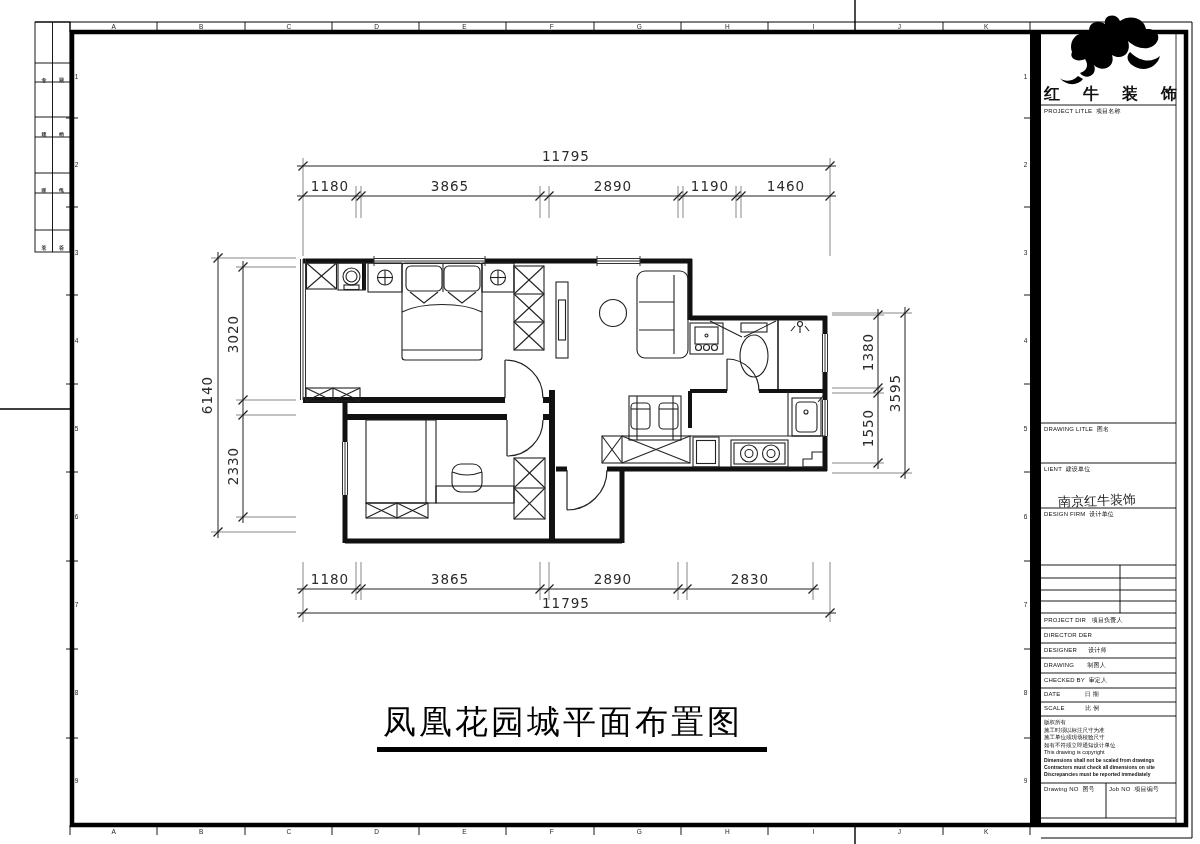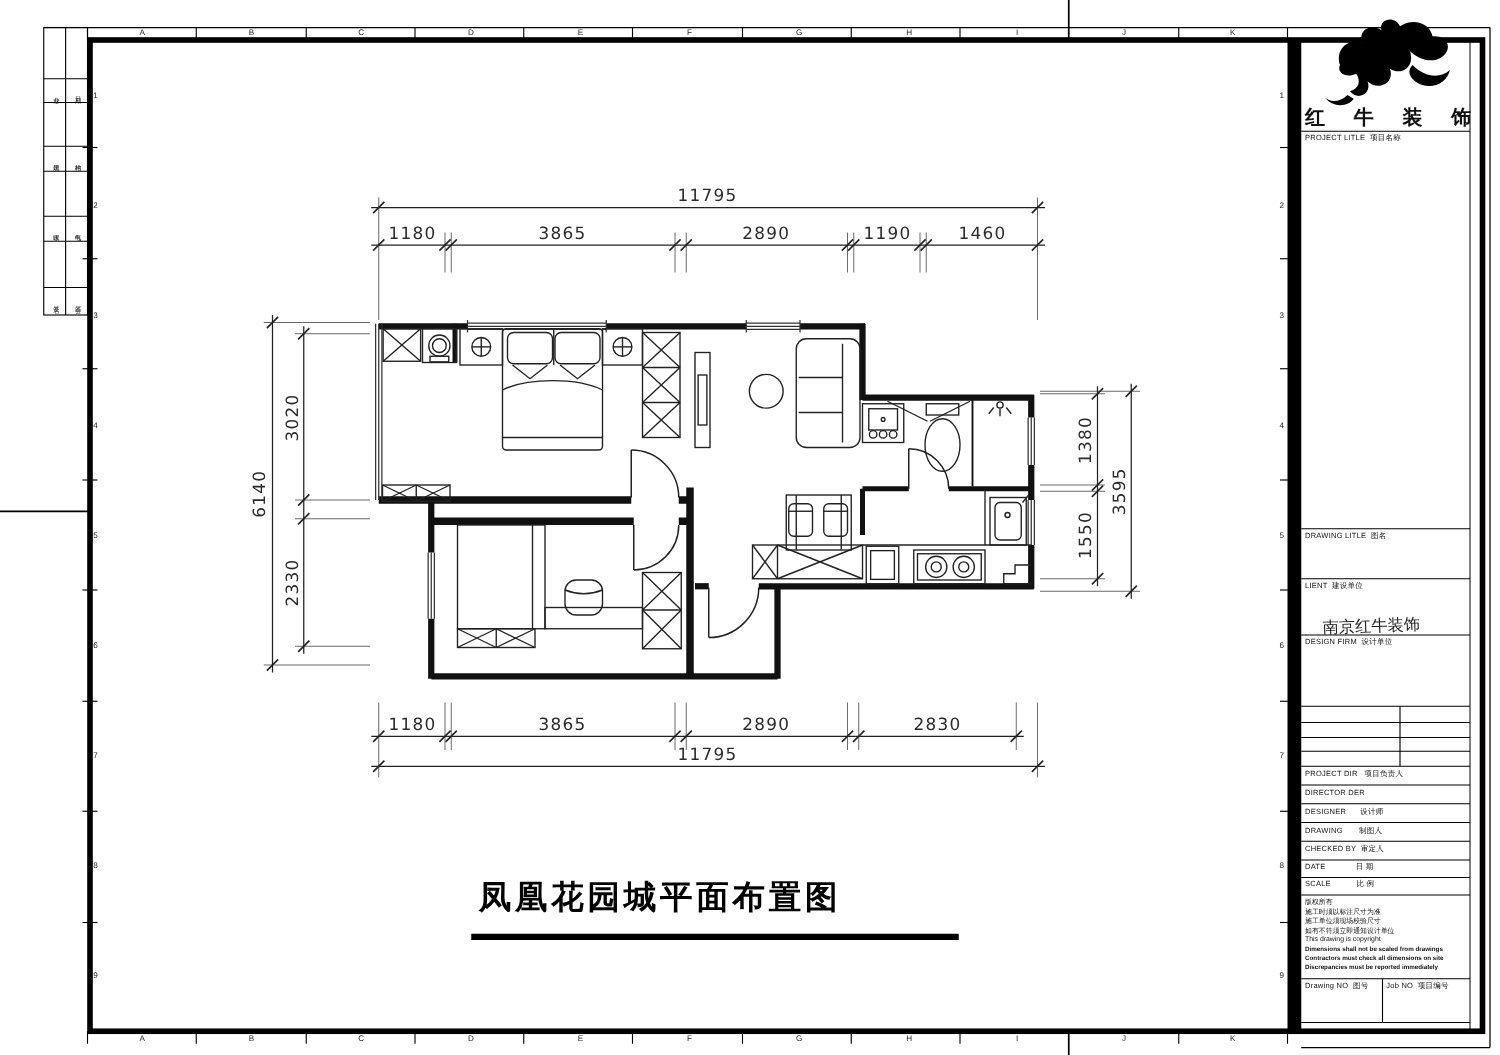--- a/index.html
+++ b/index.html
@@ -9,21 +9,21 @@
   .abs{position:absolute;z-index:2;}
   .tb-label{font-size:6px;line-height:7px;letter-spacing:.2px;white-space:pre;color:#111;}
   .copy-line{font-size:5.5px;line-height:7.6px;white-space:pre;}
   .copy-bold{font-size:5px;line-height:7px;font-weight:bold;white-space:pre;}
   .grid-row{display:flex;justify-content:space-around;align-items:center;font-size:6.5px;color:#222;}
   .grid-col{display:flex;flex-direction:column;justify-content:space-around;align-items:center;font-size:6.5px;color:#222;}
   .margin-cell{writing-mode:vertical-rl;text-orientation:upright;font-size:5px;line-height:5px;
                display:flex;align-items:center;justify-content:center;color:#222;}
   .brand{display:flex;justify-content:space-between;font-size:16px;font-weight:600;letter-spacing:1px;}
   .firm-script{font-family:"DejaVu Serif","Liberation Serif",serif;font-size:13px;transform:rotate(-2deg);color:#222;}
-  .plan-title{font-size:26px;font-weight:700;letter-spacing:3px;color:#000;white-space:nowrap;}
+  .plan-title{font-size:33px;font-weight:400;letter-spacing:3px;color:#000;white-space:nowrap;}
   .title-underline{background:#000;}
   svg text{font-family:"DejaVu Sans","Liberation Sans",sans-serif;}
   .dimtxt{font-size:13.5px;fill:#2b2b2b;letter-spacing:1px;}
 </style>
 </head>
 <body>
 
 <div id="page">
 
 <svg id="plan-svg" width="1200" height="844" viewBox="0 0 1200 844">

